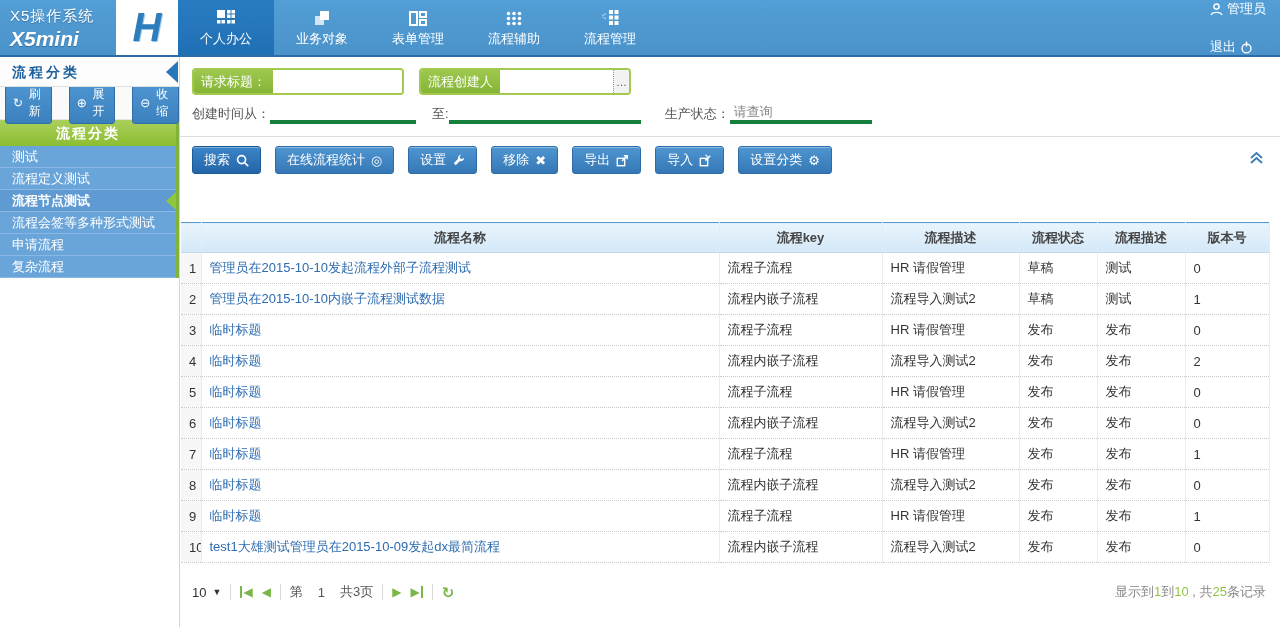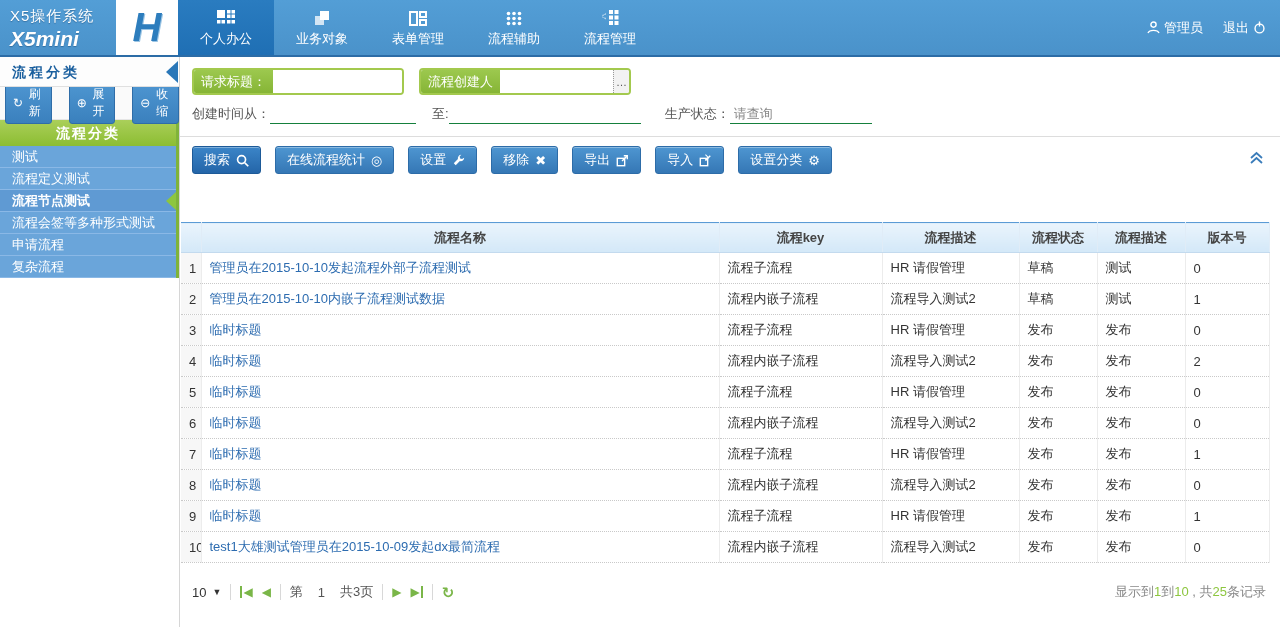--- a/index.html
+++ b/index.html
@@ -10,21 +10,21 @@
   .navbar { height:57px; background:linear-gradient(#539ed6,#4a92ca); display:flex; position:relative; border-bottom:2px solid #2c6ca6; }
   .brand { width:116px; padding:7px 0 0 10px; color:#fff; text-shadow:0 1px 1px rgba(0,40,80,.35); }
   .brand .l1 { font-size:15px; letter-spacing:1px; }
   .brand .l2 { font-size:21px; font-weight:bold; font-style:italic; margin-top:1px; }
   .logo-box { width:62px; background:#fff; display:flex; align-items:center; justify-content:center; }
   .logo-box span { font-size:40px; font-weight:bold; font-style:italic; color:#2d7dbd; text-shadow:1px 1px 0 #9cc5e4; }
   .tabs { display:flex; }
   .tab { width:96px; display:flex; flex-direction:column; align-items:center; justify-content:center; gap:4px; color:#fff; font-size:13px; cursor:pointer; }
   .tab.active { background:linear-gradient(#2a7cc0,#1f6fb4); }
   .tab .ticon { height:18px; display:flex; align-items:flex-end; }
-  .nav-right { position:absolute; right:14px; top:0; height:55px; display:flex; align-items:center; gap:20px; color:#fff; font-size:13px; }
+  .nav-right { position:absolute; right:14px; top:0; height:55px; display:flex; align-items:flex-start; gap:20px; color:#fff; font-size:13px;flex-direction:column; }
   .nav-right .item { display:flex; align-items:center; gap:4px; cursor:pointer; }
 
   
   .body-row { display:flex; height:622px; }
 
   
   .sidebar { width:180px; background:#fff; border-right:1px solid #d6d6d6; }
   .panel-title { height:30px; line-height:30px; padding-left:12px; color:#1a5f9e; font-weight:bold; font-size:14px; letter-spacing:3px; background:#fdfdfd; border-bottom:1px solid #e0e0e0; position:relative; }
   .panel-title .collapse-arrow { position:absolute; right:1px; top:4px; width:0; height:0; border-top:11px solid transparent; border-bottom:11px solid transparent; border-right:12px solid #2a77b8; cursor:pointer; }
   .tree-toolbar { height:33px; display:flex; align-items:center; gap:17px; padding-left:5px; background:#fafafa; border-bottom:1px solid #e5e5e5; }
@@ -37,21 +37,21 @@
   .tree-item.selected::after { content:""; position:absolute; right:0; top:50%; transform:translateY(-50%); border-top:9px solid transparent; border-bottom:9px solid transparent; border-right:10px solid #8dc63f; }
 
   
   .content { flex:1; background:#fff; position:relative; }
   .filter1 { padding:11px 0 0 12px; display:flex; gap:15px; }
   .fgroup { display:flex; height:27px; border:2px solid #a3c94e; border-radius:4px; overflow:hidden; width:212px; background:#fff; }
   .flabel { background:linear-gradient(#9cc84e,#86b536); color:#fff; font-size:13px; padding:0 7px; line-height:23px; white-space:nowrap; }
   .finput { flex:1; min-width:0; border:none; outline:none; font-size:13px; padding:0 4px; }
   .fpicker { width:16px; background:#f2f2f2; border-left:1px dotted #999; font-size:11px; color:#555; display:flex; align-items:center; justify-content:center; cursor:pointer; }
   .filter2 { margin-top:9px; padding:0 0 12px 12px; display:flex; align-items:center; font-size:13px; color:#555; border-bottom:1px solid #ddd; }
-  .uline { border:none; outline:none; border-bottom:1px solid #15803d; background:transparent; height:20px; font-size:13px; color:#888; padding:0 4px; }
+  .uline { border:none; outline:none; border-bottom:4px solid #15803d; background:transparent; height:20px; font-size:13px; color:#888; padding:0 4px; }
   .filter2 .lbl { white-space:nowrap; }
 
   .toolbar { padding:9px 12px 8px 12px; display:flex; gap:14px; align-items:center; position:relative; }
   .btn { background:linear-gradient(#4e96d1,#3577b5); border:1px solid #2d6ca8; border-radius:3px; color:#fff; font-size:13px; padding:4px 11px; display:flex; align-items:center; gap:6px; cursor:pointer; box-shadow:inset 0 1px 0 rgba(255,255,255,.35); }
   .btn.primary { background:linear-gradient(#3b85c8,#2465a8); border-color:#1d5a98; }
   .btn .bic { font-size:13px; line-height:1; }
   .chev-up { position:absolute; right:16px; top:14px; cursor:pointer; }
 
   
   table.grid { border-collapse:collapse; table-layout:fixed; width:1088px; margin-left:1px;margin-top:40px; }

